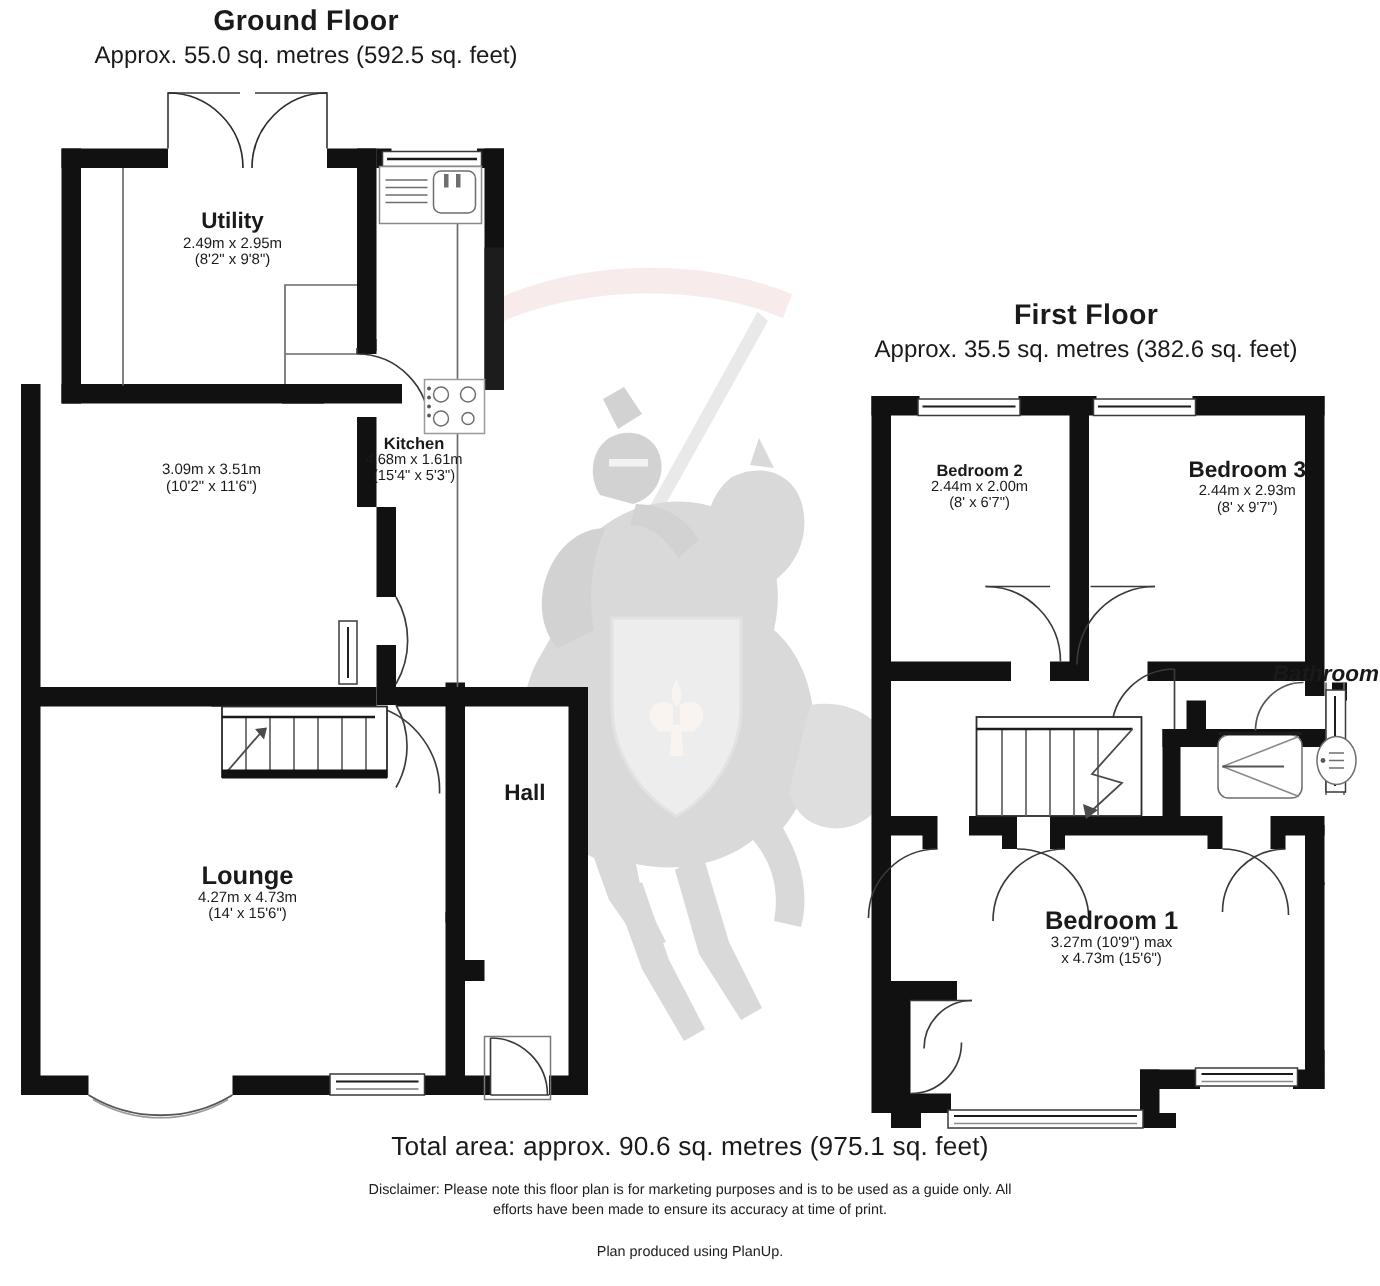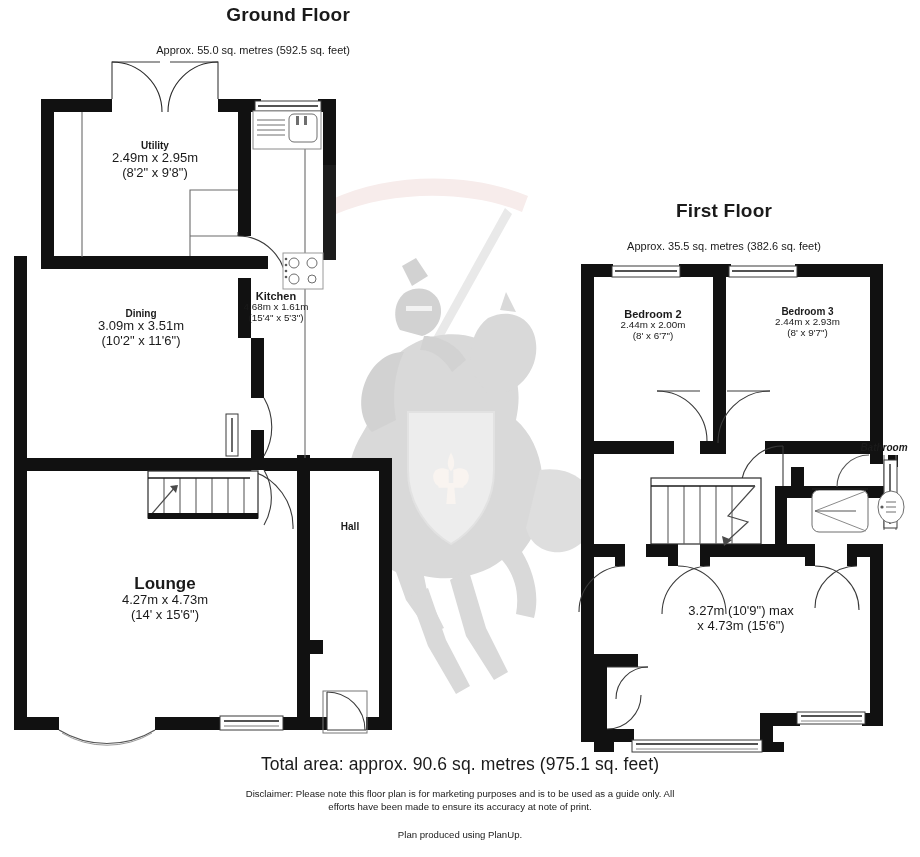--- a/index.html
+++ b/index.html
@@ -10,32 +10,32 @@
     -webkit-font-smoothing:antialiased;
   }
   #plan{position:absolute;left:0;top:0;width:920px;height:857px;}
   .lbl{position:absolute;text-align:center;line-height:1.12;white-space:nowrap;}
   .lbl .rm{font-weight:bold;}
   .lbl .dim{font-weight:normal;}
 
   
   .floor-title{position:absolute;text-align:center;white-space:nowrap;}
   .floor-title .ft-name{font-size:19px;font-weight:bold;letter-spacing:.2px;}
-  .floor-title .ft-area{font-size:11px;font-weight:normal;margin-top:18px;}
+  .floor-title .ft-area{font-size:16px;font-weight:normal;margin-top:3px;}
 
   
   .footer{position:absolute;left:0;width:920px;text-align:center;}
   .total{font-size:17.5px;font-weight:normal;letter-spacing:.1px;}
   .disc{font-size:9.6px;line-height:1.32;margin-top:13px;color:#202020;}
 
   
   .n-lg{font-size:17px}
-  .n-md{font-size:10px}
+  .n-md{font-size:15px}
   .n-sm{font-size:11px}
-  .d-md{font-size:13px}
+  .d-md{font-size:10px}
   .d-sm{font-size:9.8px}
 </style>
 </head>
 <body>
 
 <svg id="plan" viewBox="0 0 920 857">
 
   <defs>
     <g id="fleur">
       <path d="M0,-30 C-5,-20 -6,-12 0,-6 C6,-12 5,-20 0,-30 Z"></path>
@@ -387,38 +387,37 @@
     <g>
       <ellipse cx="891" cy="507" rx="13" ry="16" fill="#ffffff" stroke="#6e6e6e" stroke-width="1"></ellipse>
       <line x1="886" y1="502" x2="896" y2="502" stroke="#6e6e6e" stroke-width="1"></line>
       <line x1="886" y1="507" x2="896" y2="507" stroke="#6e6e6e" stroke-width="1"></line>
       <line x1="886" y1="512" x2="896" y2="512" stroke="#6e6e6e" stroke-width="1"></line>
       <circle cx="882" cy="507" r="1.6" fill="#5a5a5a"></circle>
     </g>
   </g>
 </svg>
 
-<div class="floor-title" style="left:58px;top:4px;width:292px;text-align:right;">
+<div class="floor-title" style="left:58px;top:4px;width:292px;">
   <div class="ft-name">Ground Floor</div>
   <div class="ft-area">Approx. 55.0 sq. metres (592.5 sq. feet)</div>
 </div>
 
 <div class="floor-title" style="left:576px;top:200px;width:296px;">
   <div class="ft-name">First Floor</div>
   <div class="ft-area">Approx. 35.5 sq. metres (382.6 sq. feet)</div>
 </div>
 
 <div class="lbl" style="left:58px;top:140px;width:194px;">
   <div class="rm n-md">Utility</div>
   <div class="dim d-md">2.49m x 2.95m</div>
   <div class="dim d-md">(8'2" x 9'8")</div>
 </div>
 
 <div class="lbl" style="left:40px;top:308px;width:202px;">
-  <div class="rm n-md">Dining</div>
   <div class="dim d-md">3.09m x 3.51m</div>
   <div class="dim d-md">(10'2" x 11'6")</div>
 </div>
 
 <div class="lbl" style="left:220px;top:290px;width:112px;">
   <div class="rm n-sm">Kitchen</div>
   <div class="dim d-sm">4.68m x 1.61m</div>
   <div class="dim d-sm">(15'4" x 5'3")</div>
 </div>
 
@@ -431,33 +430,34 @@
   <div class="dim d-md">4.27m x 4.73m</div>
   <div class="dim d-md">(14' x 15'6")</div>
 </div>
 
 <div class="lbl" style="left:590px;top:308px;width:126px;">
   <div class="rm n-sm">Bedroom 2</div>
   <div class="dim d-sm">2.44m x 2.00m</div>
   <div class="dim d-sm">(8' x 6'7")</div>
 </div>
 
-<div class="lbl" style="left:740px;top:306px;width:135px;">
+<div class="lbl" style="left:764px;top:306px;width:135px;">
   <div class="rm n-md">Bedroom 3</div>
   <div class="dim d-sm">2.44m x 2.93m</div>
   <div class="dim d-sm">(8' x 9'7")</div>
 </div>
 
 <div class="lbl" style="left:824px;top:442px;width:120px;font-style:italic;">
   <div class="rm n-md">Bathroom</div>
 </div>
 
 <div class="lbl" style="left:646px;top:604px;width:190px;">
+  <div class="rm n-lg">Bedroom 1</div>
   <div class="dim d-md">3.27m (10'9") max</div>
   <div class="dim d-md">x 4.73m (15'6")</div>
 </div>
 
 <div class="footer" style="top:754px;text-align:center;">
   <div class="total">Total area: approx. 90.6 sq. metres (975.1 sq. feet)</div>
   <div class="disc">Disclaimer: Please note this floor plan is for marketing purposes and is to be used as a guide only. All</div>
-  <div class="disc" style="margin-top:0">efforts have been made to ensure its accuracy at note of print.</div>
+  <div class="disc" style="margin-top:0">efforts have been made to ensure its accuracy at time of print.</div>
   <div class="disc" style="margin-top:16px">Plan produced using PlanUp.</div>
 </div>
 
 </body></html>

